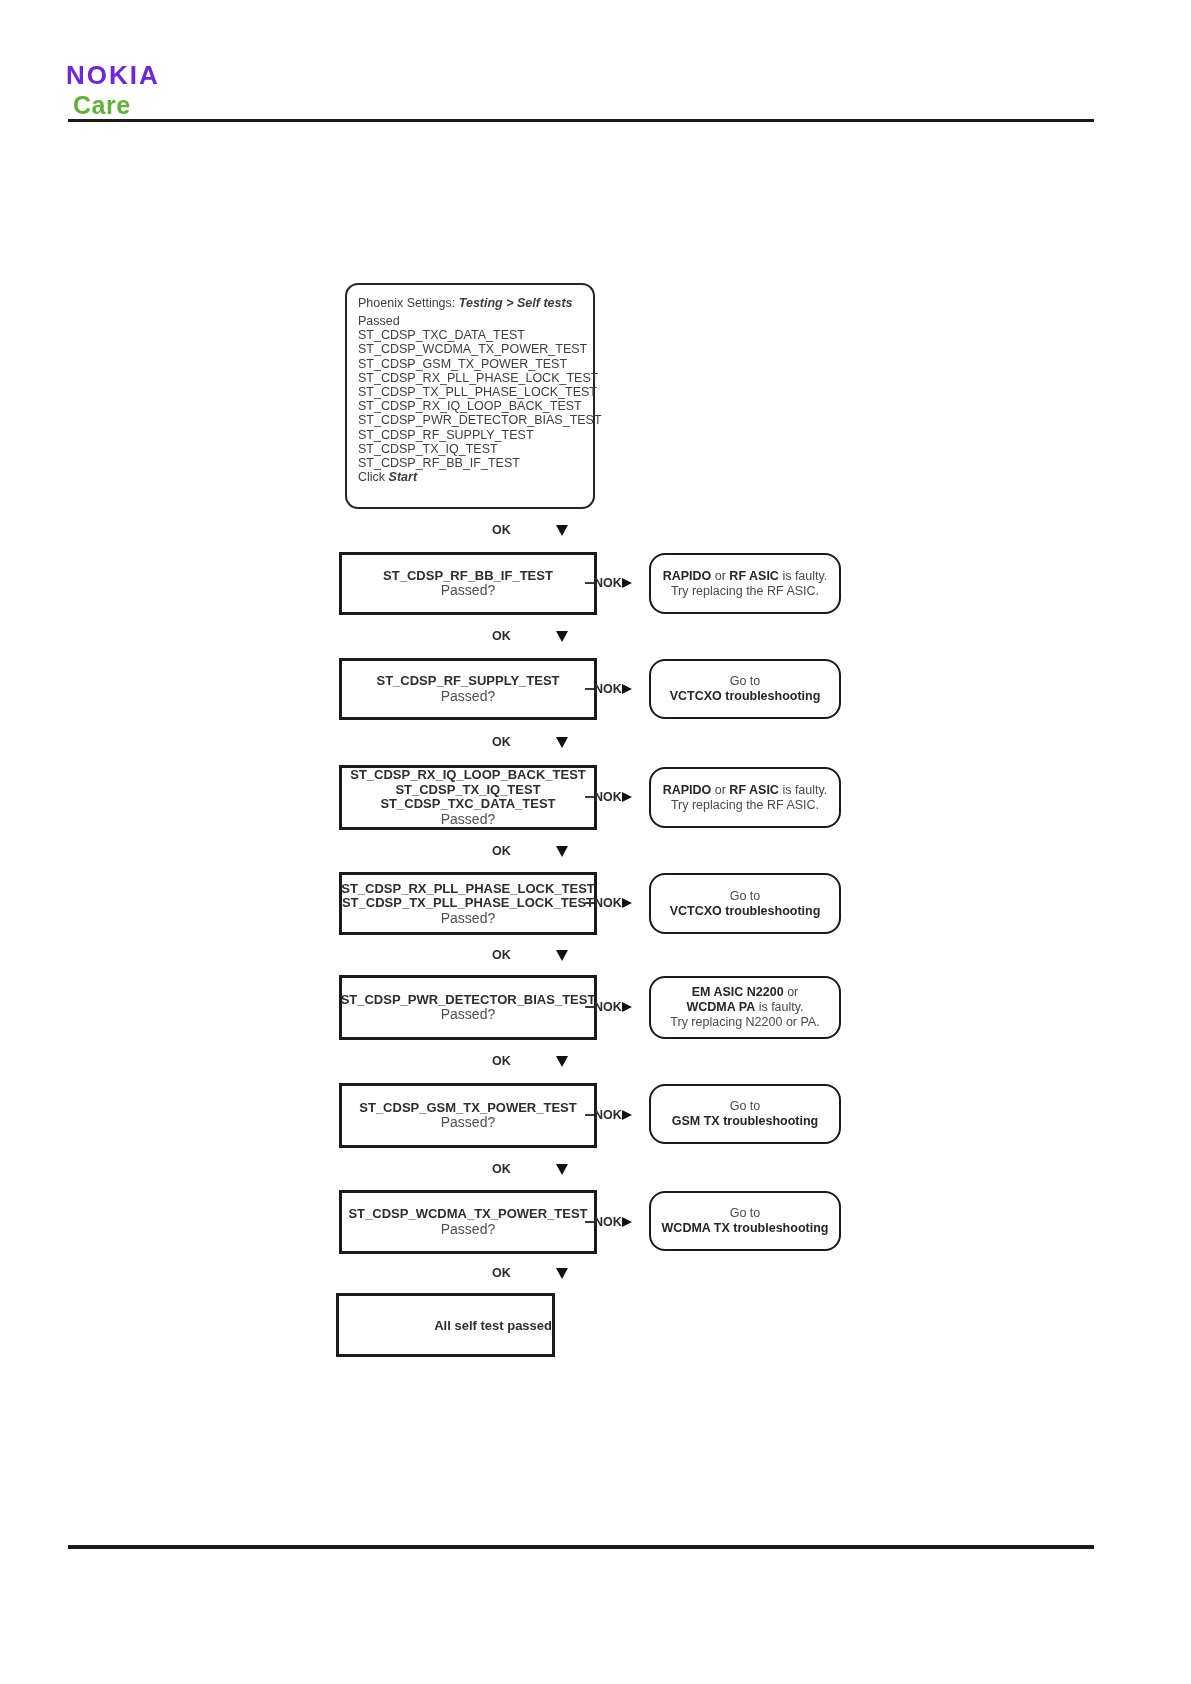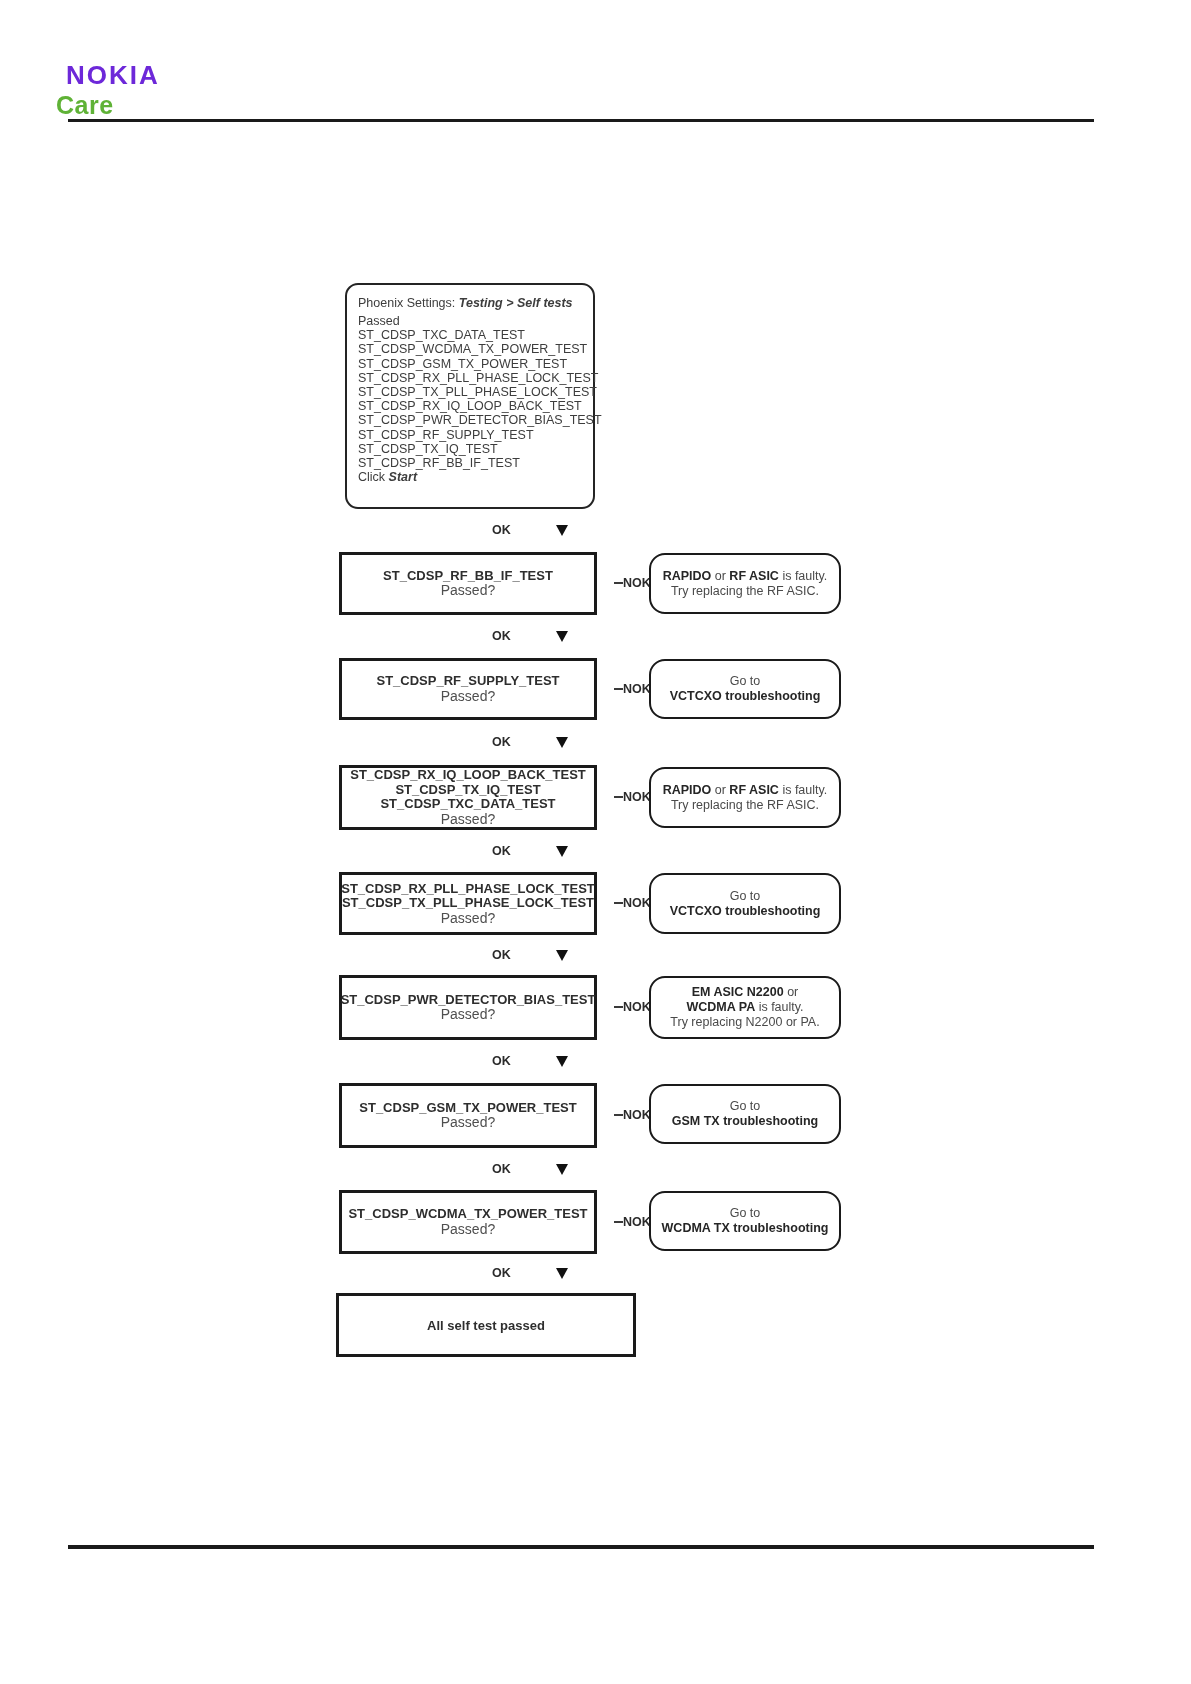--- a/index.html
+++ b/index.html
@@ -34,41 +34,41 @@
   .q { font-size:14px; color:#4f4f4f; line-height:15px; }
   .endlabel { font-weight:bold; font-size:13px; color:#2e2e2e; }
 
   
   .okc { left:447px; width:40px; display:flex; flex-direction:row; align-items:center;gap:45px; }
   .vline { width:2px; flex:1 1 auto; background:#3a3a3a; }
   .oklbl { font-weight:bold; font-size:12.5px; color:#2c2c2c; line-height:13px; }
   .darr { width:0; height:0; border-left:6px solid transparent; border-right:6px solid transparent; border-top:11px solid #111; }
 
   
-  .nokc { left:614px; width:52px; height:16px; display:flex; align-items:center; }
+  .nokc { left:585px; width:52px; height:16px; display:flex; align-items:center; }
   .hline { height:2px; width:9px; background:#3a3a3a; }
   .noklbl { font-weight:bold; font-size:12.5px; color:#2c2c2c; line-height:13px; }
   .rarr { width:0; height:0; border-top:5px solid transparent; border-bottom:5px solid transparent; border-left:10px solid #111; }
 
   
   .rbox {
     left:649px; width:192px; border:2.5px solid #1a1a1a; border-radius:16px; background:#fff;
     display:flex; flex-direction:column; align-items:center; justify-content:center;
     text-align:center; font-size:12.5px; color:#4a4a4a;
   }
   .rbox .rline { line-height:15px; white-space:nowrap; }
   .rbox b { color:#262626; }
 </style>
 </head>
 <body>
 
 <div class="page">
 
   <div class="abs brand-nokia" style="left:66px; top:62px;">NOKIA</div>
-  <div class="abs brand-care" style="left:56px; top:93px;">Care</div>
+  <div class="abs brand-care" style="left:73px; top:93px;">Care</div>
   <div class="abs rule" style="left:68px; top:119px; width:1026px; height:3px;"></div>
 
   <div>
 
     <div class="abs startbox" style="left:345px; top:283px; width:250px; height:226px;">
       <div class="s-title"><span>Phoenix Settings: </span><span class="bi">Testing &gt; Self tests</span></div>
       <div class="s-select">Passed</div>
       <div class="s-tests">
           <div>ST_CDSP_TXC_DATA_TEST</div>
           <div>ST_CDSP_WCDMA_TX_POWER_TEST</div>
@@ -241,21 +241,21 @@
         <div class="rline"><span>Go to</span></div>
         <div class="rline"><b>WCDMA TX troubleshooting</b></div>
       </div>
 
     <div class="abs okc" style="top:1254px; height:39px;">
       <div class="vline"></div>
       <div class="oklbl">OK</div>
       <div class="darr"></div>
     </div>
 
-    <div class="abs dbox" style="left:336px; width:300px; top:1293px; height:64px;">
+    <div class="abs dbox" style="left:336px; width:219px; top:1293px; height:64px;align-items:flex-end;">
       <div class="endlabel">All self test passed</div>
     </div>
 
   </div>
 
   <div class="abs rule" style="left:68px; top:1545px; width:1026px; height:4px;"></div>
 
 </div>
 
 </body></html>

